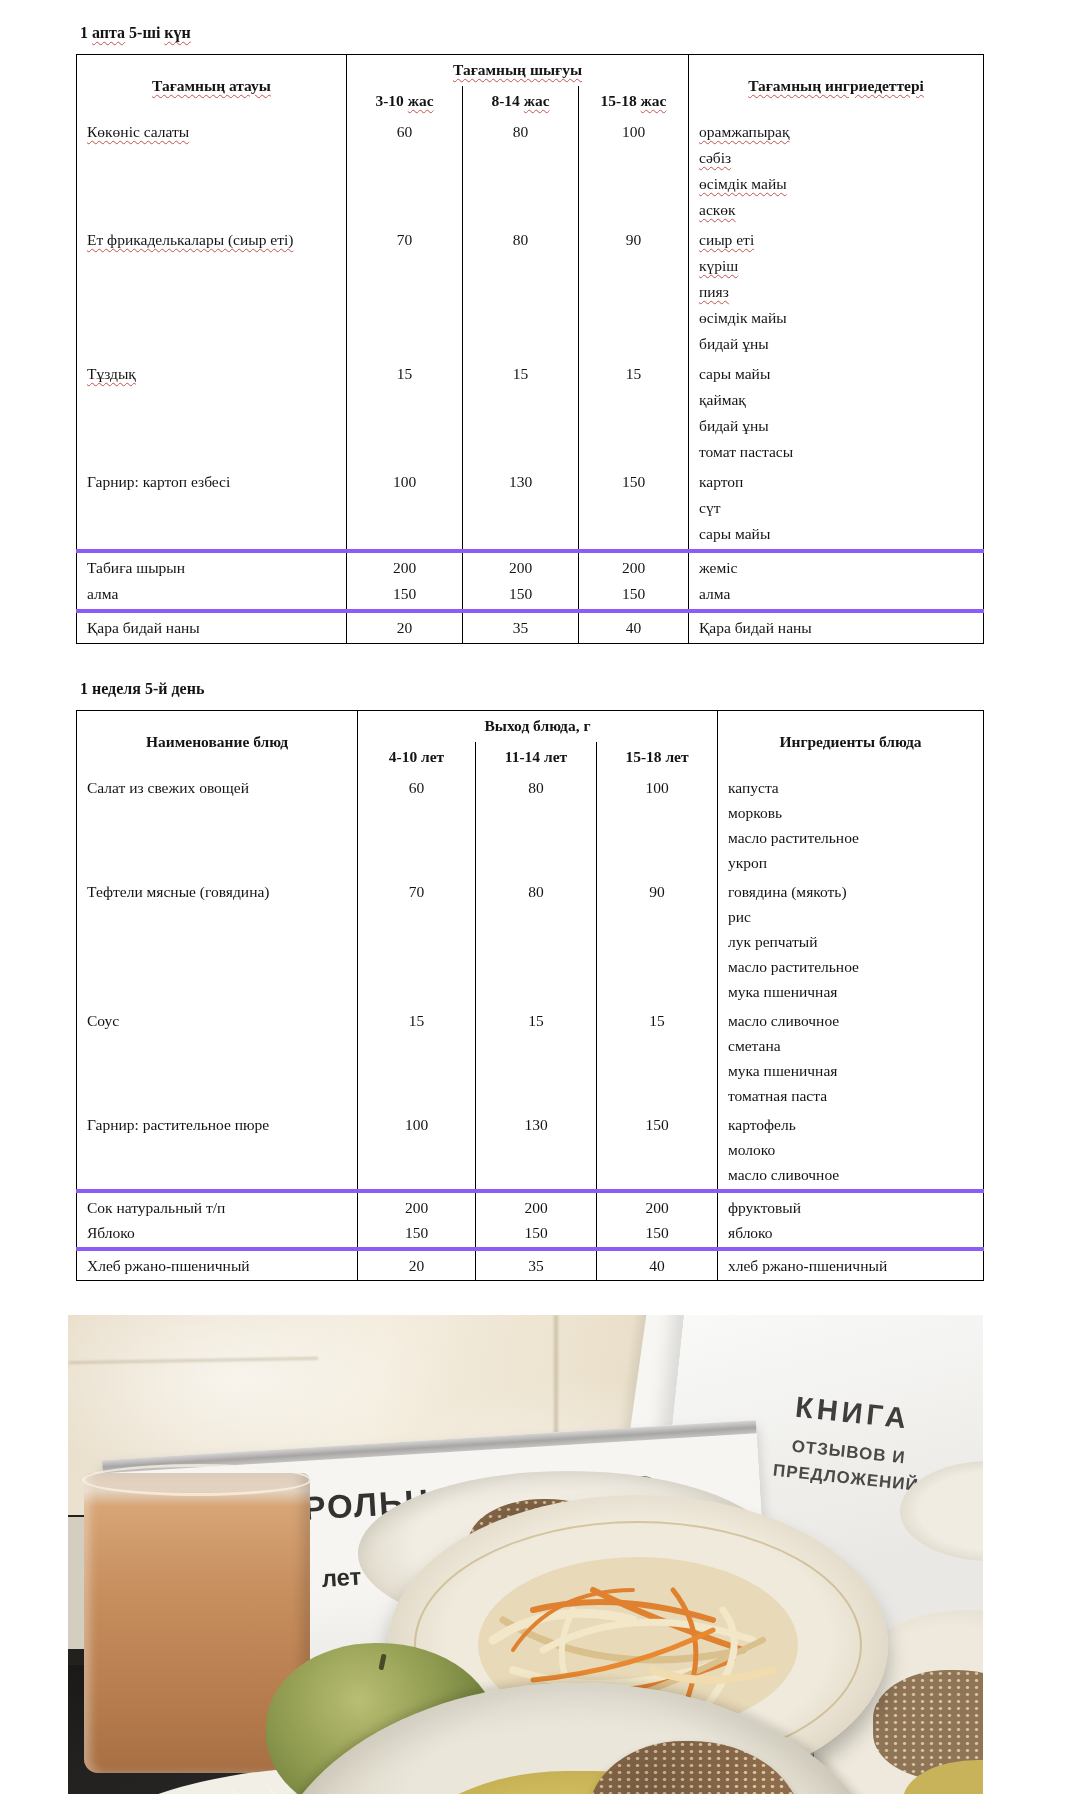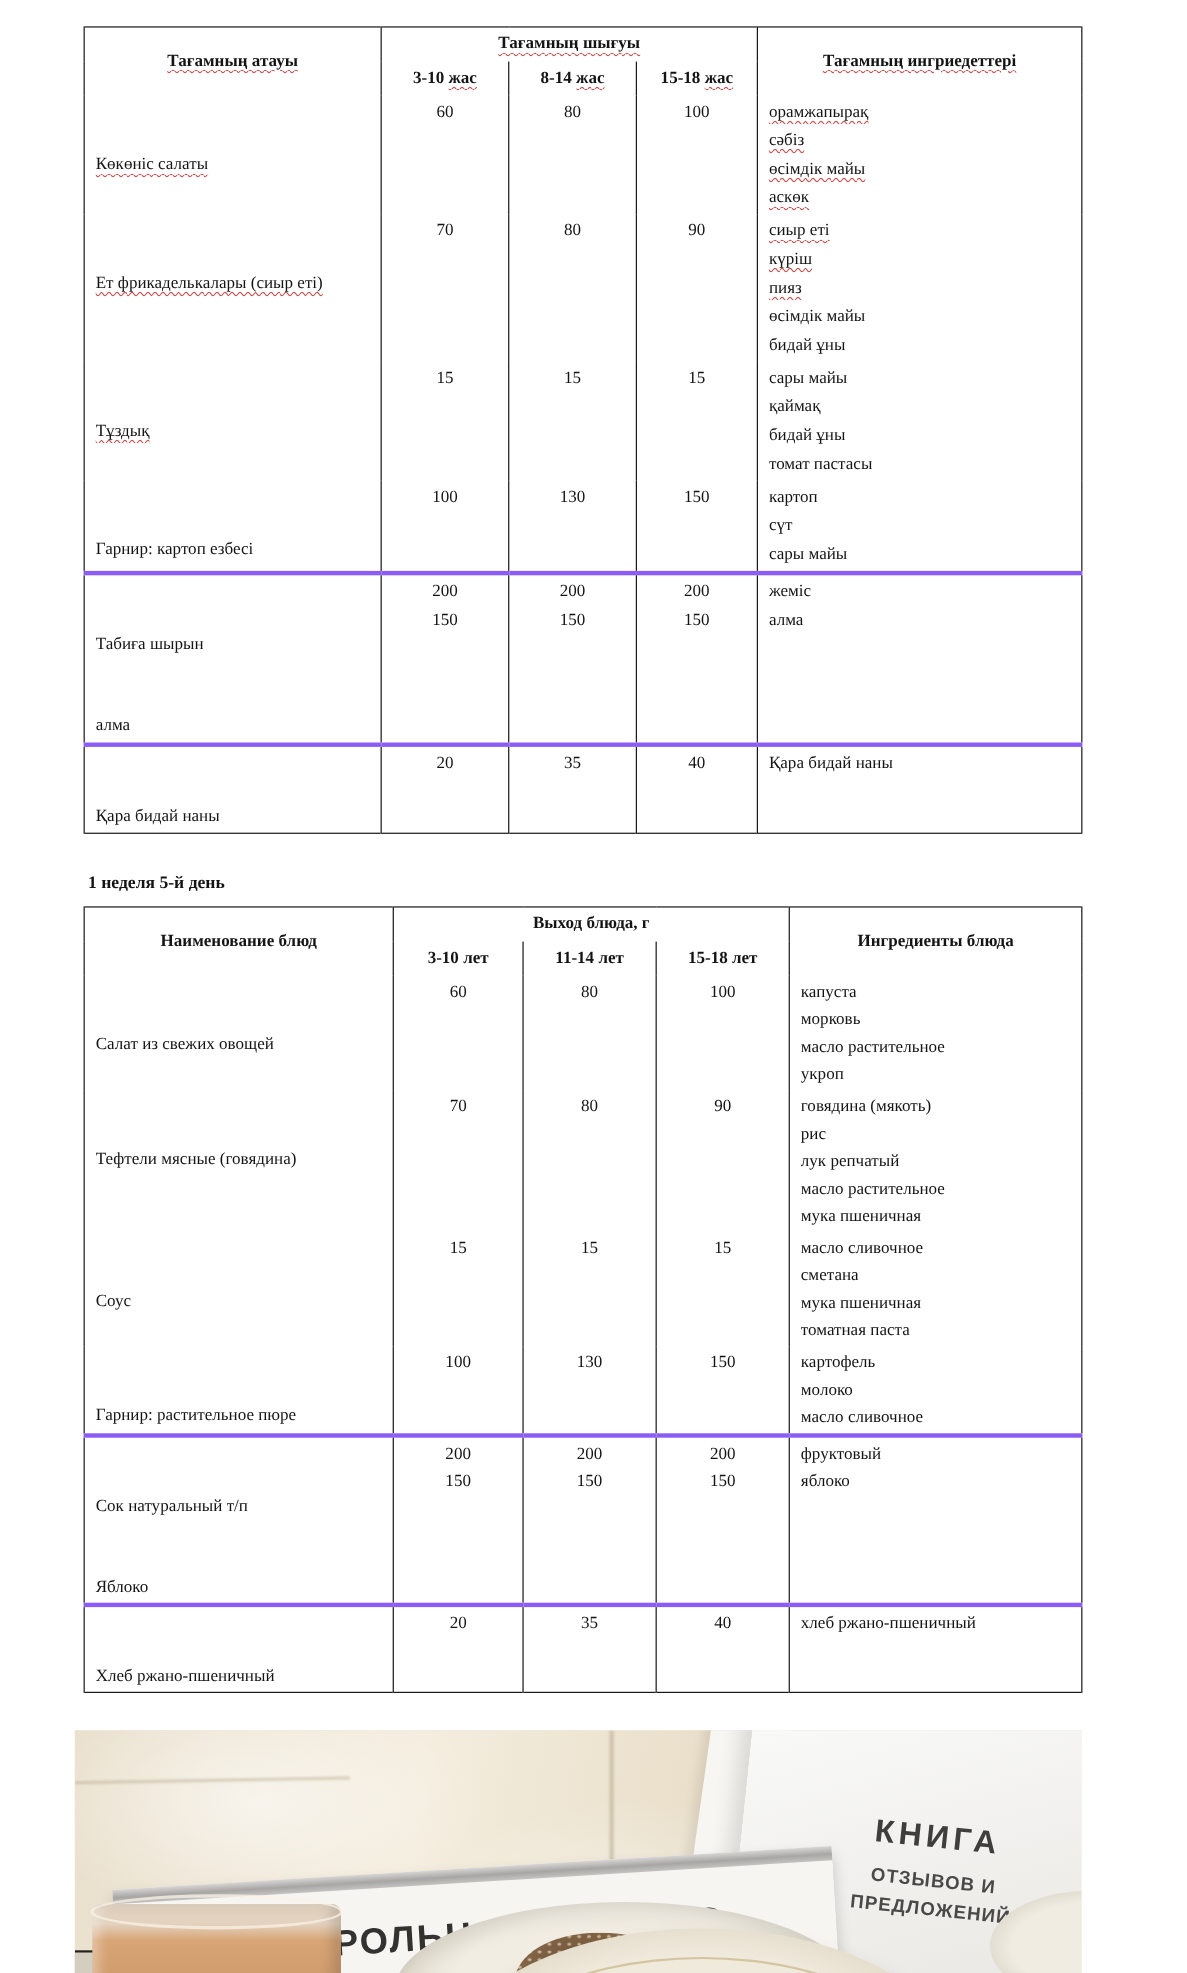--- a/index.html
+++ b/index.html
@@ -21,21 +21,21 @@
       vertical-align:top;padding:2px 0;}
   .t1{width:907px;} .t2{width:907px;}
   .t1 col.c0{width:270px}.t1 col.c1{width:116px}.t1 col.c2{width:116px}.t1 col.c3{width:110px}.t1 col.c4{width:295px}
   .t2 col.c0{width:281px}.t2 col.c1{width:118px}.t2 col.c2{width:121px}.t2 col.c3{width:121px}.t2 col.c4{width:266px}
   .hdr{font-weight:bold;text-align:center;line-height:24px;padding:3px 4px 4px 4px !important;}
   .vmid{vertical-align:middle !important;}
   tr.tb td{border-top:4px solid #8b5cf6;}
   .line{white-space:nowrap;overflow:hidden;}
   .t1 .line{height:26px;line-height:26px;}
   .t2 .line{height:25px;line-height:25px;}
-  .name-cell .line{padding-left:10px;margin-top:48px;}
+  .name-cell .line{padding-left:10px;}
   .ing-cell .line{padding-left:10px;}
   .val-cell{text-align:center;}
 
   
   .photo{position:relative;margin:34px 0 0 2px;width:915px;height:532px;
          overflow:hidden;background:#ece2d0;font-family:"Liberation Sans",sans-serif;}
   .photo *{position:absolute;}
   .tile-wall{inset:0;z-index:0;
      background:
        radial-gradient(ellipse 300px 160px at 18% 12%,rgba(255,255,255,.55),transparent 70%),
@@ -149,20 +149,21 @@
      background-image:radial-gradient(circle at 30% 30%,rgba(0,0,0,.16),transparent 60%),
                       radial-gradient(#d9caa6 1.4px,transparent 2.3px);
      background-size:auto,9px 7px;
      box-shadow:0 6px 10px rgba(60,40,10,.3);}
 </style>
 </head>
 <body>
 
 <div class="content">
 
+  <div class="doc-heading"><span>1 </span><span class="sq">апта</span><span> 5-ші </span><span class="sq">күн</span></div>
 
   <table class="mtable t1">
       <colgroup>
         <col class="c0">
         <col class="c1">
         <col class="c2">
         <col class="c3">
         <col class="c4">
       </colgroup>
       <tbody>
@@ -308,21 +309,21 @@
         <col class="c3">
         <col class="c4">
       </colgroup>
       <tbody>
         <tr>
           <td rowspan="2" class="hdr vmid"><span>Наименование блюд</span></td>
           <td colspan="3" class="hdr"><span>Выход блюда, г</span></td>
           <td rowspan="2" class="hdr vmid"><span>Ингредиенты блюда</span></td>
         </tr>
         <tr>
-          <td class="hdr"><span>3-10 лет</span></td>
+          <td class="hdr"><span>4-10 лет</span></td>
           <td class="hdr"><span>11-14 лет</span></td>
           <td class="hdr"><span>15-18 лет</span></td>
         </tr>
         <tr>
           <td class="name-cell">
             <div class="line nm"><span>Салат из свежих овощей</span></div>
           </td>
           <td class="val-cell">
             <div class="line">60</div>
           </td>

